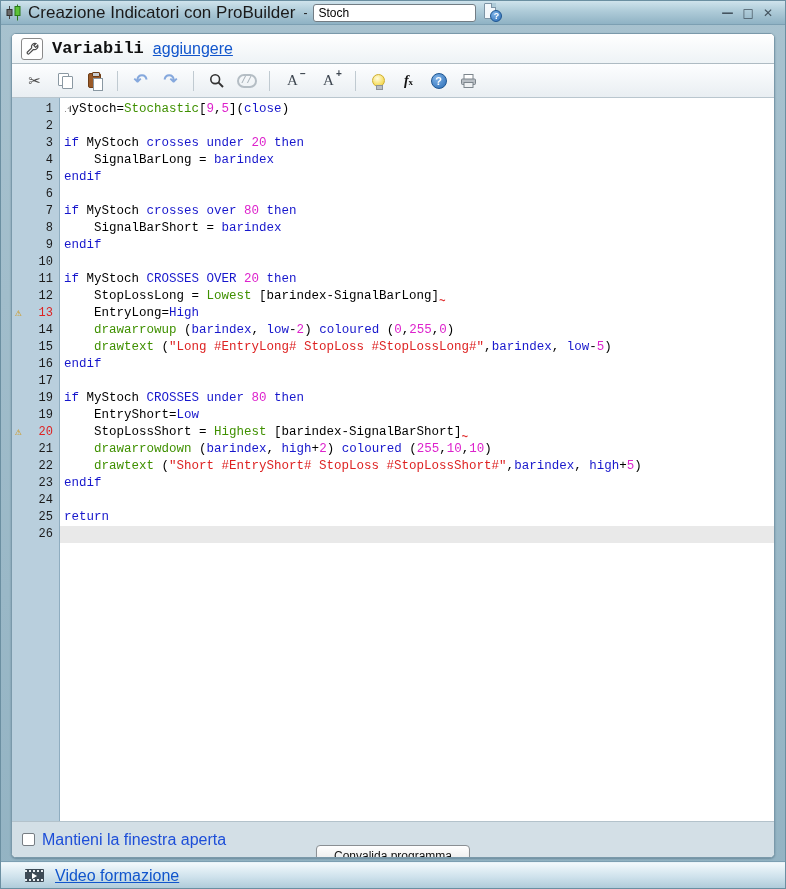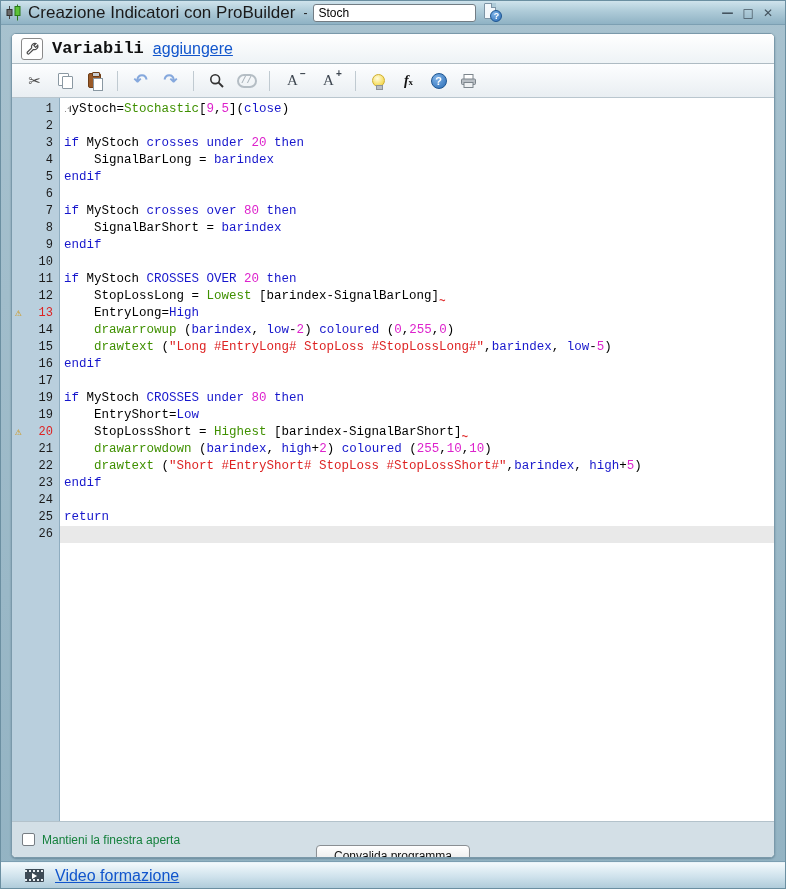--- a/index.html
+++ b/index.html
@@ -96,21 +96,21 @@
   .tk-p { color:#000000; } .tk-k { color:#1717cc; } .tk-f { color:#3f9000; }
   .tk-n { color:#dd22cc; } .tk-s { color:#dd2222; }
   .err-mark { display:inline-block; color:#e03030; font-weight:bold; font-size:11px;
               transform:translateY(5px); }
 
   
   .bottombar { height:36px; flex:0 0 36px; background:#d3dfe6; border-top:1px solid #b3c2cb;
                display:flex; align-items:center; padding:0 10px; position:relative; }
   .checkbox { width:13px; height:13px; background:#fff; border:1px solid #767d83; border-radius:2px;
               margin-right:7px; }
-  .cb-label { font-size:12px; color:#15803d; }
+  .cb-label { font-size:16px; color:#1d4ed8; }
   .validate-btn { position:absolute; left:50%; transform:translateX(-50%); padding:3px 17px;
                   font:12px "Liberation Sans",sans-serif; color:#111;
                   background:linear-gradient(180deg,#ffffff,#e3e3e3); border:1px solid #8a8f93;
                   border-radius:4px; cursor:pointer;margin-top:32px; }
 
   
   .statusfooter { height:26px; flex:0 0 26px; display:flex; align-items:center; gap:11px;
                   padding-left:24px; border-top:1px solid #e9f3f8;
                   background:linear-gradient(180deg,#f2f9fc 0%,#cfe2ec 55%,#b0ccda 100%);
                   box-shadow:0 -1px 0 #7c9fb2; }

